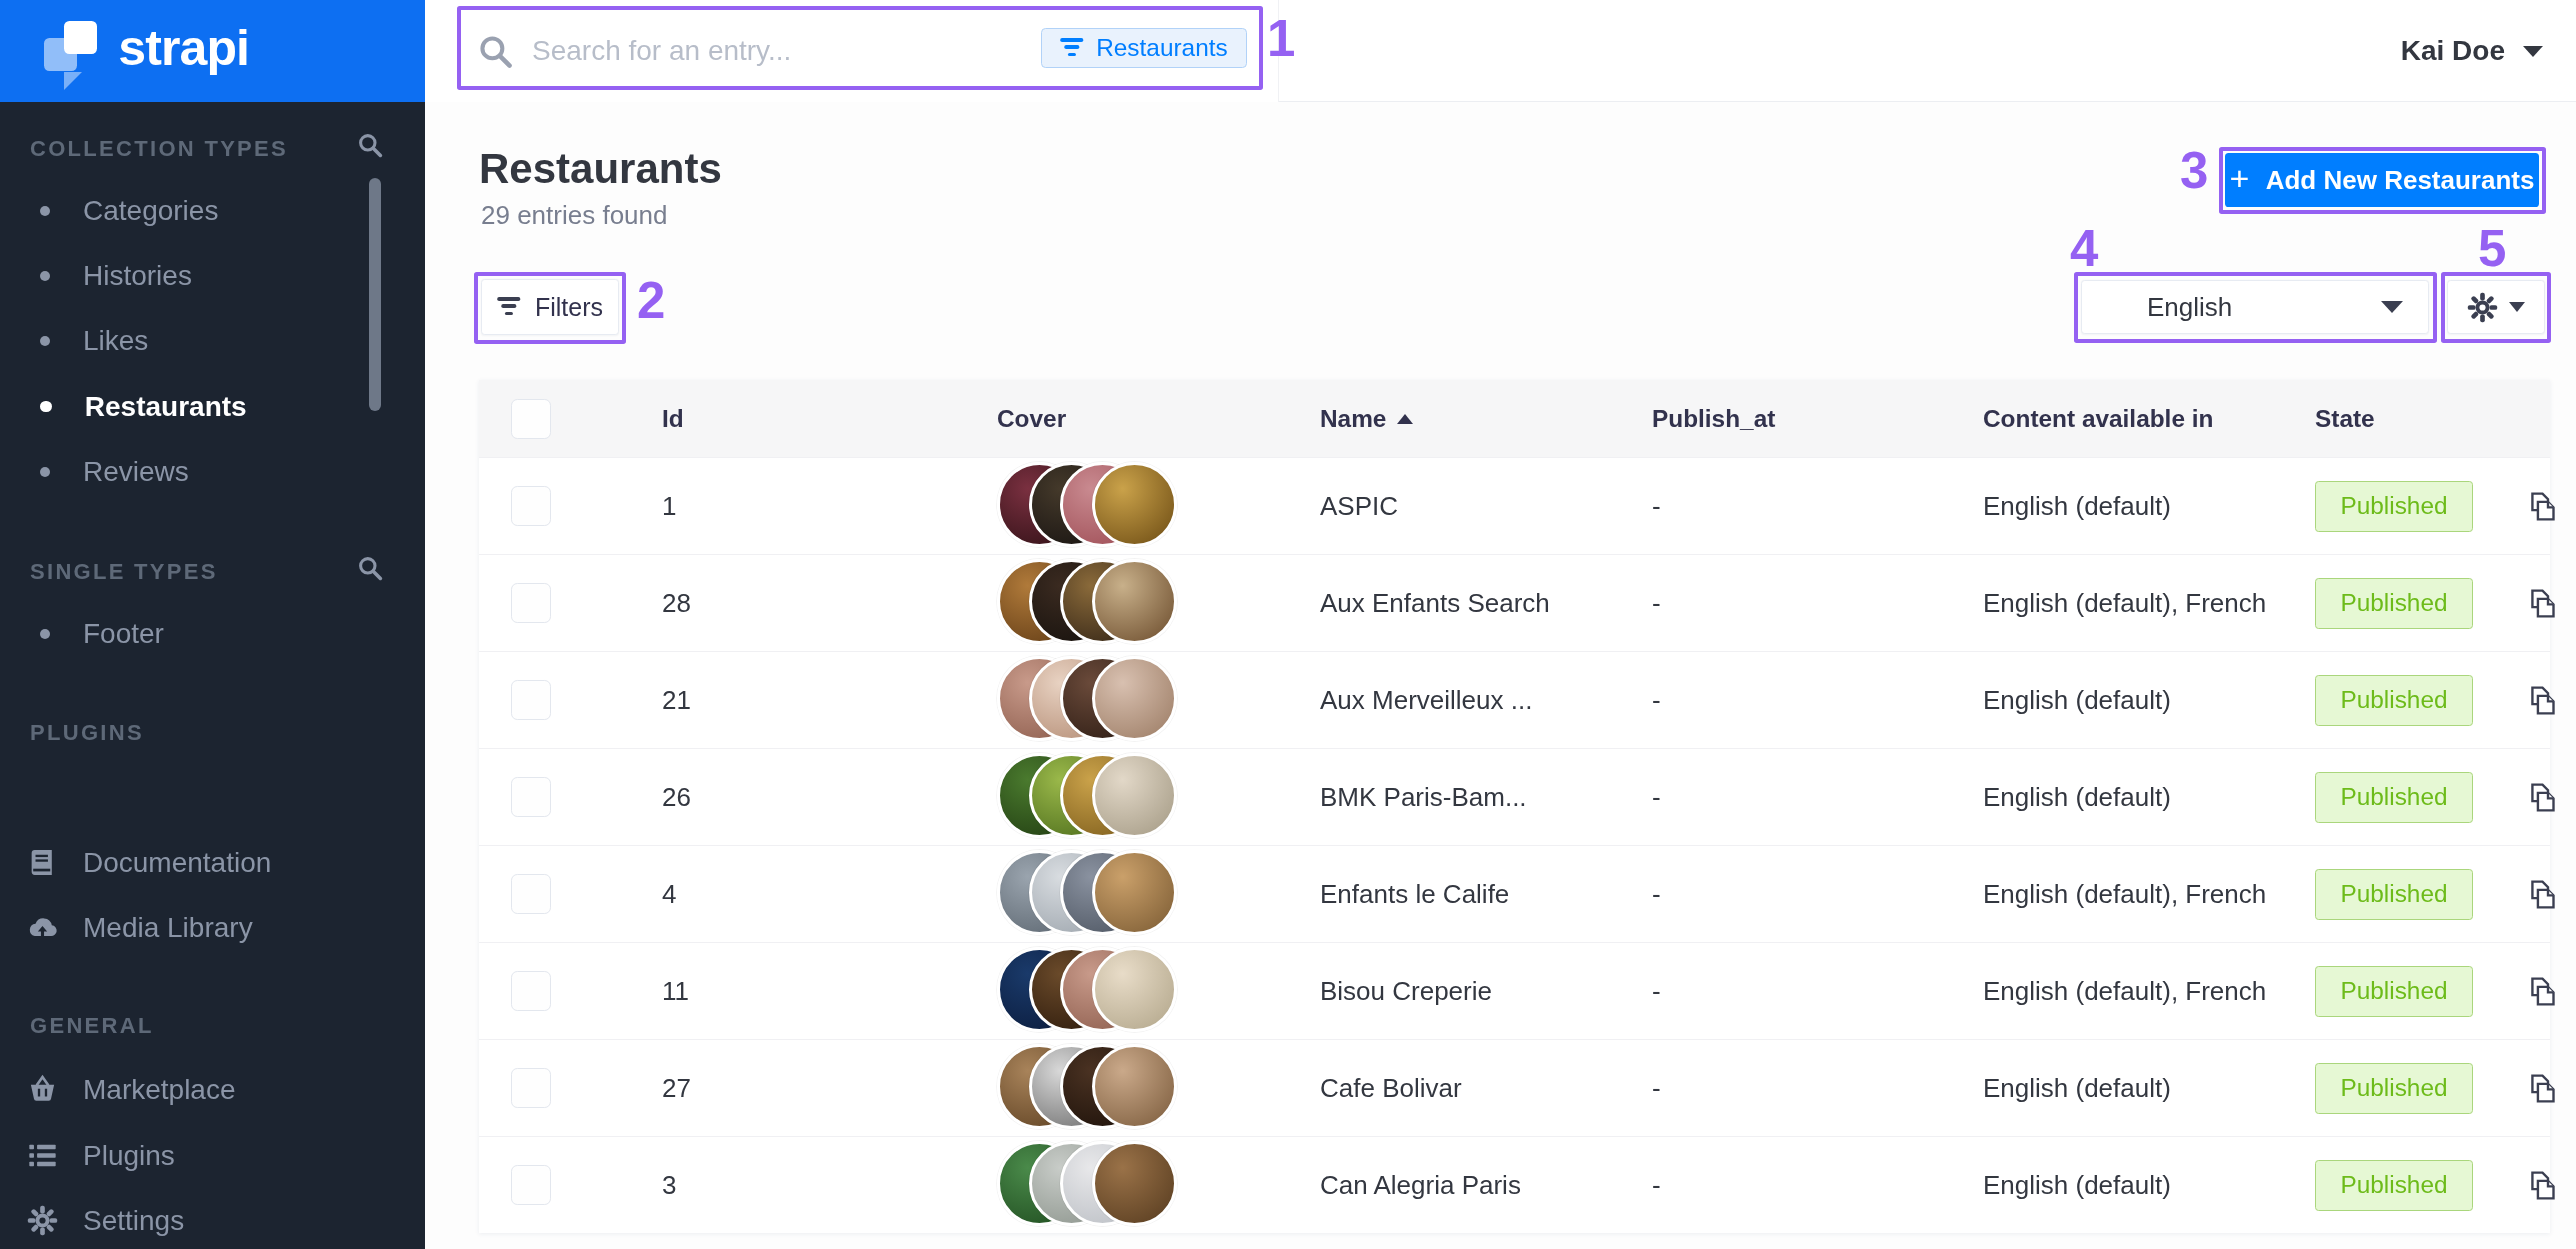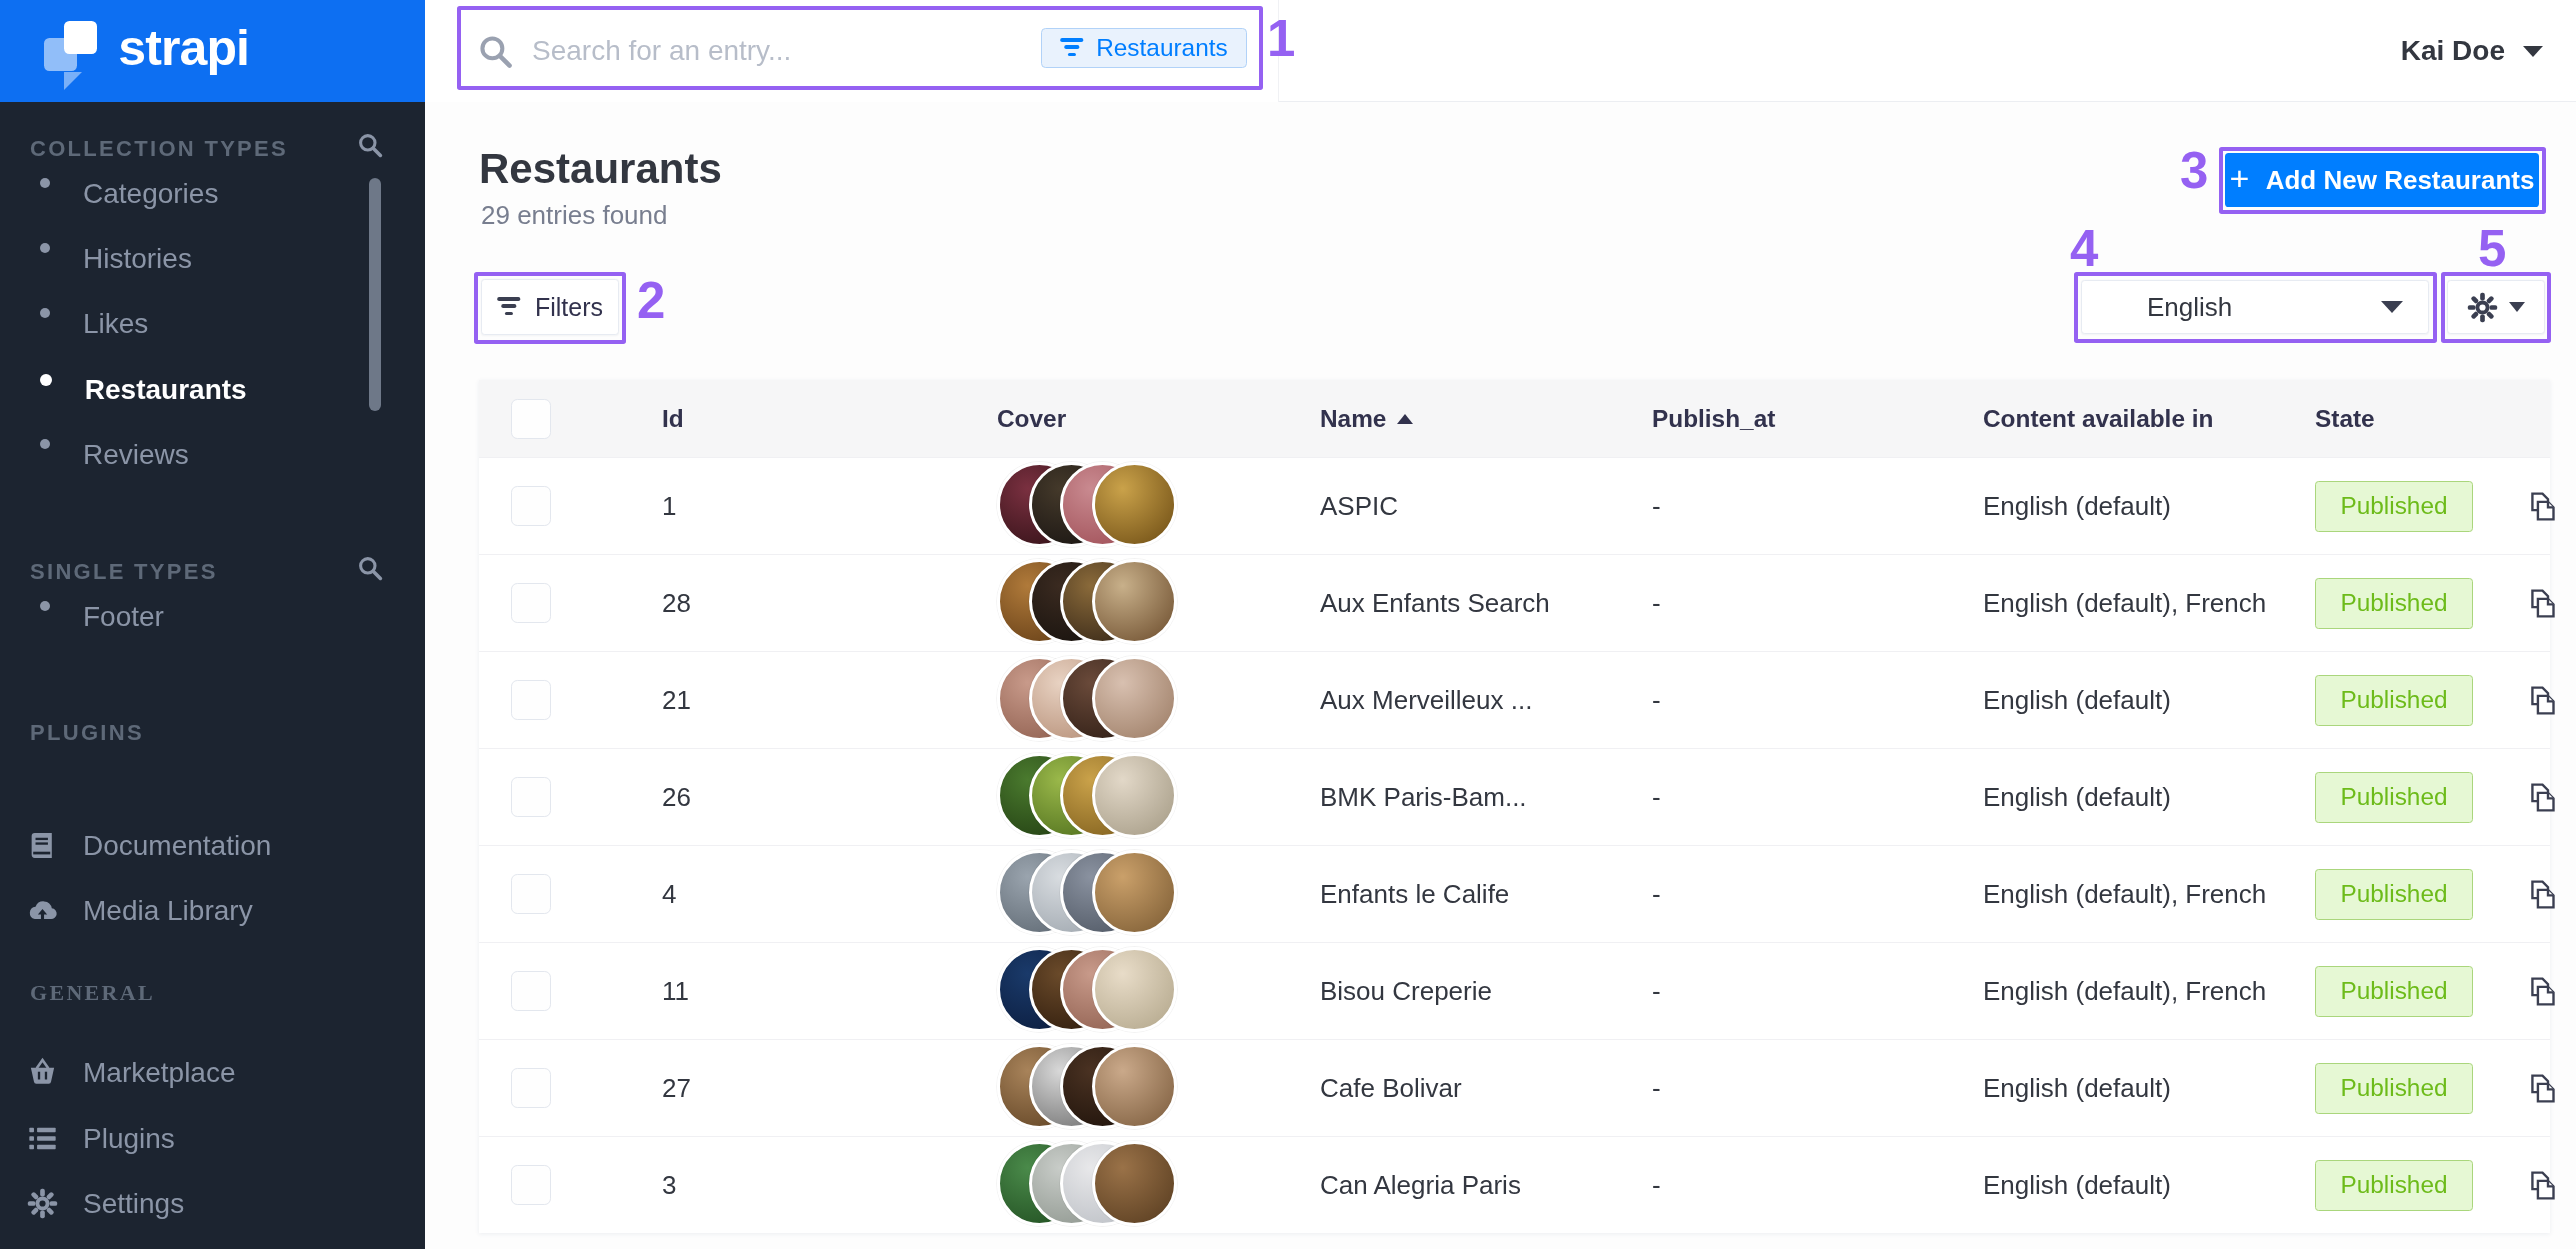--- a/index.html
+++ b/index.html
@@ -30,21 +30,21 @@
   .fbars i { position:absolute; left:50%; transform:translateX(-50%); height:3.6px; border-radius:1.8px; background:#007eff; display:block; }
   .fbars i:nth-child(1){ top:0; width:23.5px; }
   .fbars i:nth-child(2){ top:7.2px; width:15.4px; }
   .fbars i:nth-child(3){ top:14.5px; width:8.1px; }
   .fbars.dark i { background:#3b3f51; }
 
   
   .sidebar { position:absolute; left:0; top:102px; width:425px; height:1147px; background:#1c2430; z-index:4; }
   .side-section-title { position:absolute; left:30px; font-size:22px; font-weight:700; letter-spacing:2.3px; color:#5e6978; }
   .side-search { position:absolute; left:357px; width:27px; height:27px; cursor:pointer; }
-  .side-item { position:absolute; left:0; width:425px; height:65px; display:flex; align-items:flex-start; cursor:pointer; }
+  .side-item { position:absolute; left:0; width:425px; height:65px; display:flex; align-items:center; cursor:pointer; }
   .side-bullet { width:10px; height:10px; border-radius:50%; background:#8b95a7; margin-left:40px; margin-right:33px; flex:none; }
   .side-label { font-size:28px; color:#8b95a7; }
   .side-item.active .side-bullet { background:#fff; width:11.8px; height:11.8px; }
   .side-item.active .side-label { color:#fff; font-weight:700; }
   .side-icon { width:31px; height:31px; margin-left:27px; margin-right:25px; flex:none; }
   .scroll-thumb { position:absolute; left:369px; top:76px; width:11.8px; height:233px; background:#6e7888; border-radius:6.3px; cursor:grab; }
 
   
   .main { position:absolute; left:425px; top:102px; width:2151px; height:1147px; background:#fdfdfd; }
   .page-title { position:absolute; left:54px; top:43px; font-size:42px; font-weight:700; color:#333740; }
@@ -161,21 +161,21 @@
       <span class="side-label">Documentation</span>
     </div>
     <div class="side-item" style="top:793px;">
       <svg class="side-icon" viewBox="0 0 40 40">
         <path d="M10 31a8 8 0 0 1 1-15.8A11 11 0 0 1 32 17a7 7 0 0 1-1.5 14z" fill="#8b95a7"></path>
         <path d="M20 18l6 7h-4v6h-4v-6h-4z" fill="#1c2430"></path>
       </svg>
       <span class="side-label">Media Library</span>
     </div>
 
-    <div class="side-section-title" style="top:878px;font-family:Liberation Serif, serif;">GENERAL</div>
+    <div class="side-section-title" style="top:911px;">GENERAL</div>
     <div class="side-item" style="top:955px;">
       <svg class="side-icon" viewBox="0 0 40 40">
         <path d="M13 14L20 4l7 10" fill="none" stroke="#8b95a7" stroke-width="3.4" stroke-linecap="round"></path>
         <path d="M5 14h30l-4 18a3 3 0 0 1-3 2.5H12A3 3 0 0 1 9 32z" fill="#8b95a7"></path>
         <rect x="14" y="19" width="3" height="10" fill="#1c2430"></rect>
           <rect x="23" y="19" width="3" height="10" fill="#1c2430"></rect>
       </svg>
       <span class="side-label">Marketplace</span>
     </div>
     <div class="side-item" style="top:1021px;">

